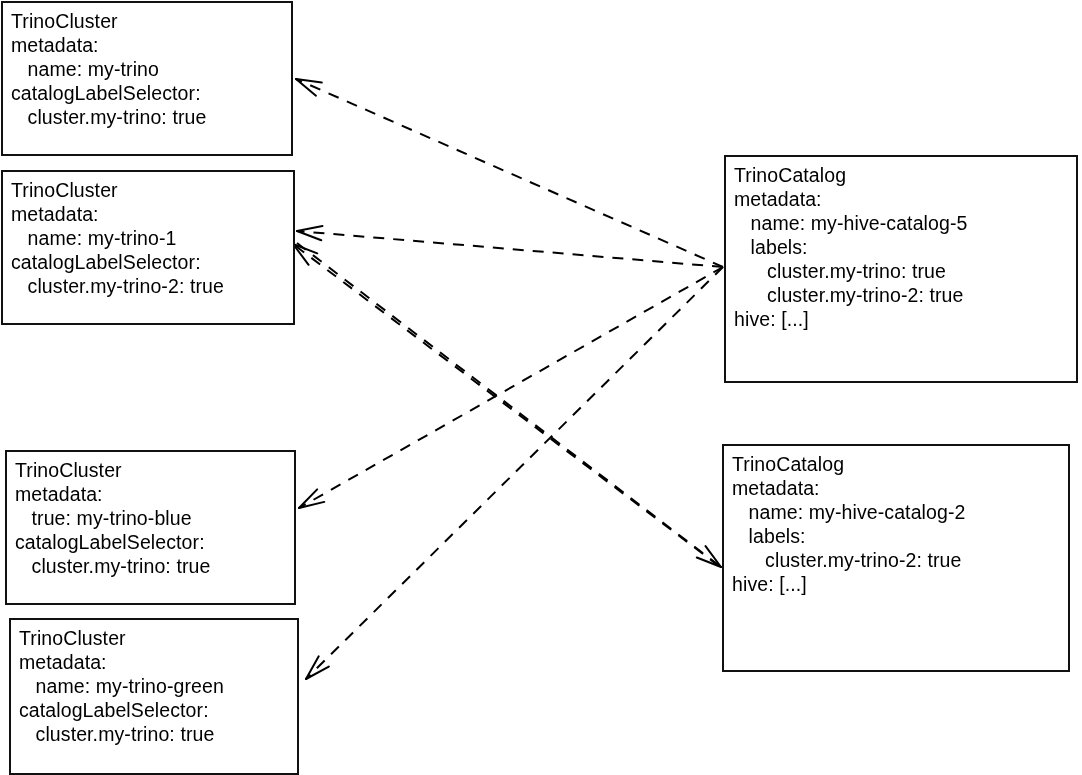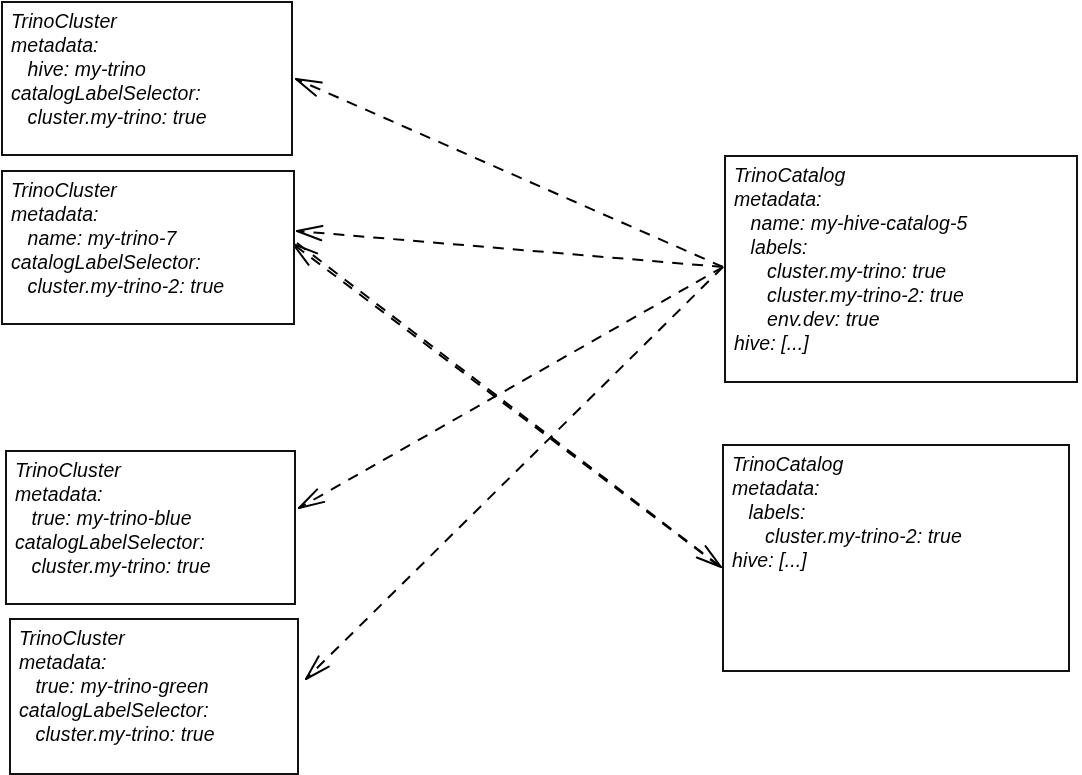--- a/index.html
+++ b/index.html
@@ -9,21 +9,20 @@
   }
   body {
     font-family: "Liberation Sans", sans-serif;
   }
   #canvas {
     position: relative;
     width: 1082px;
     height: 775px;
     background: #ffffff;
     overflow: hidden;
-    font-style: italic;
   }
   #edges {
     position: absolute;
     left: 0;
     top: 0;
     width: 1082px;
     height: 775px;
     pointer-events: none;
   }
   .node {
@@ -79,57 +78,57 @@
         <line x1="297" y1="243" x2="721" y2="567" stroke="#000000" stroke-width="2" stroke-dasharray="11 9"></line>
         <line x1="721" y1="567" x2="696.7830353804442" y2="557.53751488164" stroke="#000000" stroke-width="2" stroke-linecap="round"></line>
         <line x1="721" y1="567" x2="705.5083944457549" y2="546.1191437591348" stroke="#000000" stroke-width="2" stroke-linecap="round"></line>
       </g>
     </svg>
 
   <div class="nodes">
       <div class="node" style="left: 1px; top: 1px; width: 292px; height: 155px; border-color: rgb(17, 17, 17);">
         <span class="line">TrinoCluster</span>
         <span class="line">metadata:</span>
-        <span class="line">   hive: my-trino</span>
+        <span class="line">   name: my-trino</span>
         <span class="line">catalogLabelSelector:</span>
         <span class="line">   cluster.my-trino: true</span>
       </div>
       <div class="node" style="left: 1px; top: 170px; width: 294px; height: 155px; border-color: rgb(17, 17, 17);">
         <span class="line">TrinoCluster</span>
         <span class="line">metadata:</span>
-        <span class="line">   name: my-trino-7</span>
+        <span class="line">   name: my-trino-1</span>
         <span class="line">catalogLabelSelector:</span>
         <span class="line">   cluster.my-trino-2: true</span>
       </div>
       <div class="node" style="left: 5px; top: 450px; width: 291px; height: 155px; border-color: rgb(17, 17, 17);">
         <span class="line">TrinoCluster</span>
         <span class="line">metadata:</span>
         <span class="line">   true: my-trino-blue</span>
         <span class="line">catalogLabelSelector:</span>
         <span class="line">   cluster.my-trino: true</span>
       </div>
       <div class="node" style="left: 9px; top: 618px; width: 290px; height: 157px; border-color: rgb(17, 17, 17);">
         <span class="line">TrinoCluster</span>
         <span class="line">metadata:</span>
-        <span class="line">   true: my-trino-green</span>
+        <span class="line">   name: my-trino-green</span>
         <span class="line">catalogLabelSelector:</span>
         <span class="line">   cluster.my-trino: true</span>
       </div>
       <div class="node" style="left: 724px; top: 155px; width: 354px; height: 228px; border-color: rgb(17, 17, 17);">
         <span class="line">TrinoCatalog</span>
         <span class="line">metadata:</span>
         <span class="line">   name: my-hive-catalog-5</span>
         <span class="line">   labels:</span>
         <span class="line">      cluster.my-trino: true</span>
         <span class="line">      cluster.my-trino-2: true</span>
-        <span class="line">      env.dev: true</span>
         <span class="line">hive: [...]</span>
       </div>
       <div class="node" style="left: 722px; top: 444px; width: 348px; height: 228px; border-color: rgb(17, 17, 17);">
         <span class="line">TrinoCatalog</span>
         <span class="line">metadata:</span>
+        <span class="line">   name: my-hive-catalog-2</span>
         <span class="line">   labels:</span>
         <span class="line">      cluster.my-trino-2: true</span>
         <span class="line">hive: [...]</span>
       </div>
     </div>
 
 </div>
 
 </body></html>

